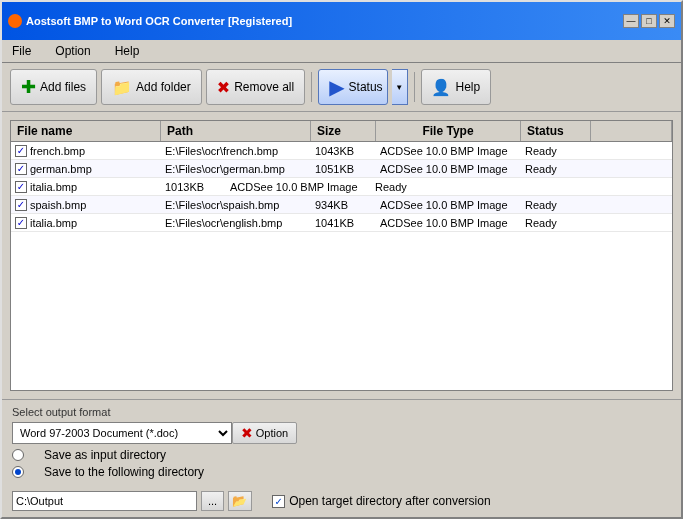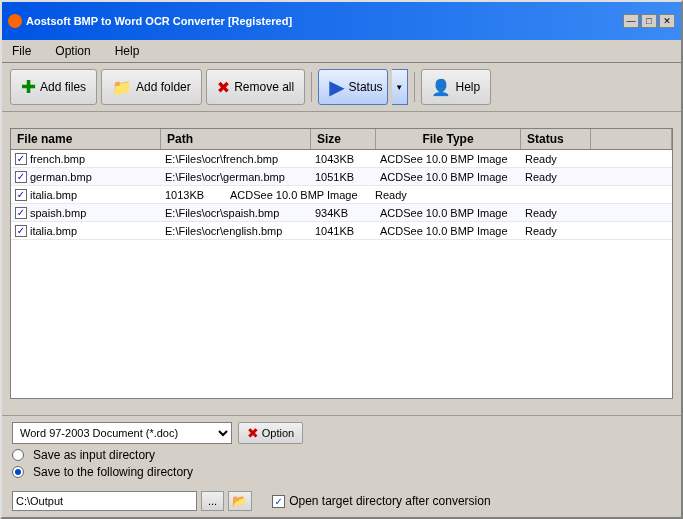--- a/index.html
+++ b/index.html
@@ -111,21 +111,21 @@
       border-left: none;
       display: flex;
       align-items: center;
       justify-content: center;
       cursor: pointer;
       font-size: 8px;
     }
 
     .file-list-container {
       flex: 1;
-      margin: 16px 8px;
+      margin: 8px 8px;
       background: white;
       border: 1px solid #808080;
       overflow: hidden;
       display: flex;
       flex-direction: column;
     }
     .file-list-header {
       display: flex;
       background: #d4d0c8;
       border-bottom: 1px solid #808080;
@@ -185,21 +185,20 @@
       border-top: 1px solid #999;
     }
     .section-label {
       font-size: 11px;
       margin-bottom: 4px;
       color: #333;
     }
     .format-row {
       display: flex;
       align-items: center;
-      gap: 6px;
     }
     .format-select {
       width: 220px;
       height: 22px;
       border: 1px solid #808080;
       background: white;
       font-size: 11px;
       padding: 1px 3px;
     }
     .option-btn {
@@ -213,21 +212,21 @@
       cursor: pointer;
       font-size: 11px;
       height: 22px;
     }
     .output-section {
       margin-top: 4px;
     }
     .radio-row {
       display: flex;
       align-items: center;
-      gap: 9px;
+      gap: 20px;
       margin-bottom: 3px;
     }
     .radio-input {
       width: 12px;
       height: 12px;
       border: 1px solid #666;
       border-radius: 50%;
       background: white;
       display: flex;
       align-items: center;
@@ -403,20 +402,21 @@
     <div class="file-cell col-size">1041KB</div>
     <div class="file-cell col-type">ACDSee 10.0 BMP Image</div>
     <div class="file-cell col-status">Ready</div>
     <div class="file-cell col-extra"></div>
   </div>
       </div>
   </div>
 
   <div class="bottom-panel">
 
+    <div class="section-label">Select output format</div>
     <div class="format-row">
       <div class="divider-select">
         <select class="format-select" id="format-select">
         <option value="Word 97-2003 Document (*.doc)">Word 97-2003 Document (*.doc)</option><option value="Word 2007 Document (*.docx)">Word 2007 Document (*.docx)</option><option value="Plain Text (*.txt)">Plain Text (*.txt)</option><option value="Rich Text Format (*.rtf)">Rich Text Format (*.rtf)</option></select>
       </div>
       <button class="option-btn">
         <span style="color:#cc0000; font-size:14px;">✖</span>
         <span>Option</span>
       </button>
     </div>

